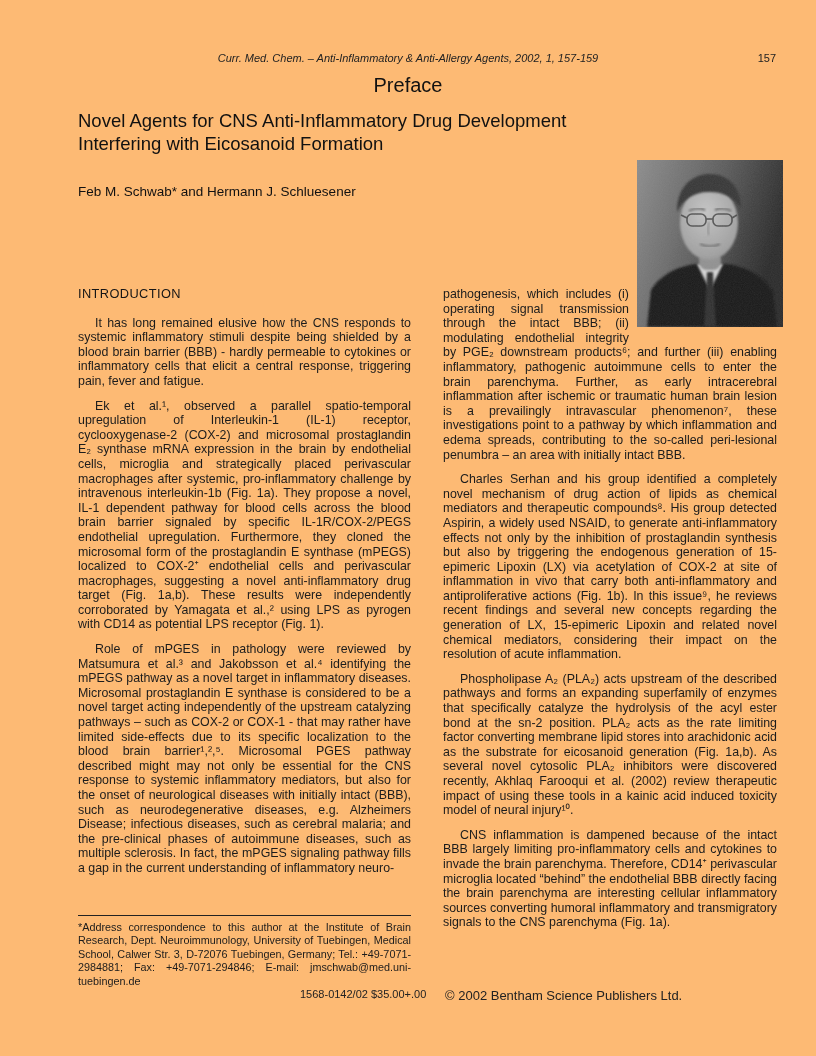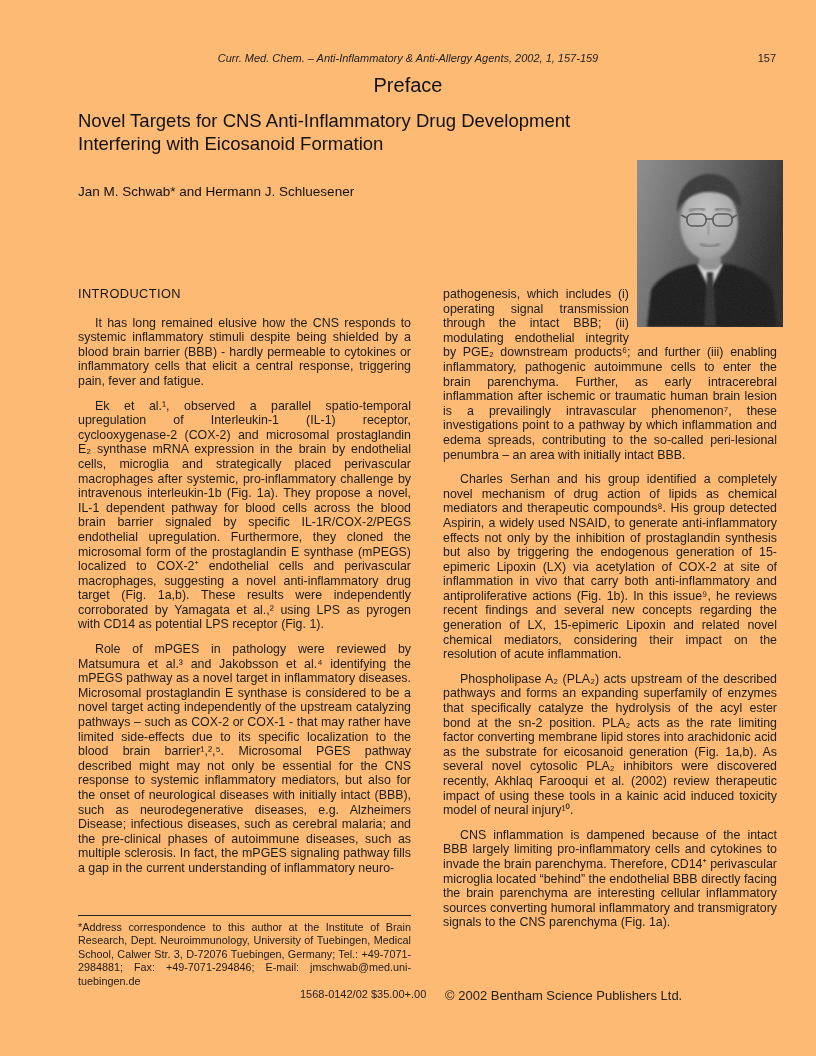--- a/index.html
+++ b/index.html
@@ -63,23 +63,23 @@
 </head>
 <body>
 
 <div class="page">
 
   <div class="running-journal">Curr. Med. Chem. – Anti-Inflammatory &amp; Anti-Allergy Agents, 2002, 1, 157-159</div>
   <div class="page-number">157</div>
 
   <div class="preface">Preface</div>
 
-  <h1 class="title">Novel Targets for CNS Anti-Inflammatory Drug Development Interfering with Eicosanoid Formation</h1>
+  <h1 class="title">Novel Agents for CNS Anti-Inflammatory Drug Development Interfering with Eicosanoid Formation</h1>
 
-  <div class="authors">Jan M. Schwab* and Hermann J. Schluesener</div>
+  <div class="authors">Feb M. Schwab* and Hermann J. Schluesener</div>
 
 
   <div class="photo">
     <svg viewBox="0 0 146 167" preserveAspectRatio="none">
       <defs>
         <linearGradient id="bgGrad" x1="0" y1="0" x2="1" y2="0.35">
           <stop offset="0" stop-color="#8d8d8d"></stop>
           <stop offset="0.55" stop-color="#5d5d5d"></stop>
           <stop offset="1" stop-color="#2c2c2c"></stop>
         </linearGradient>

